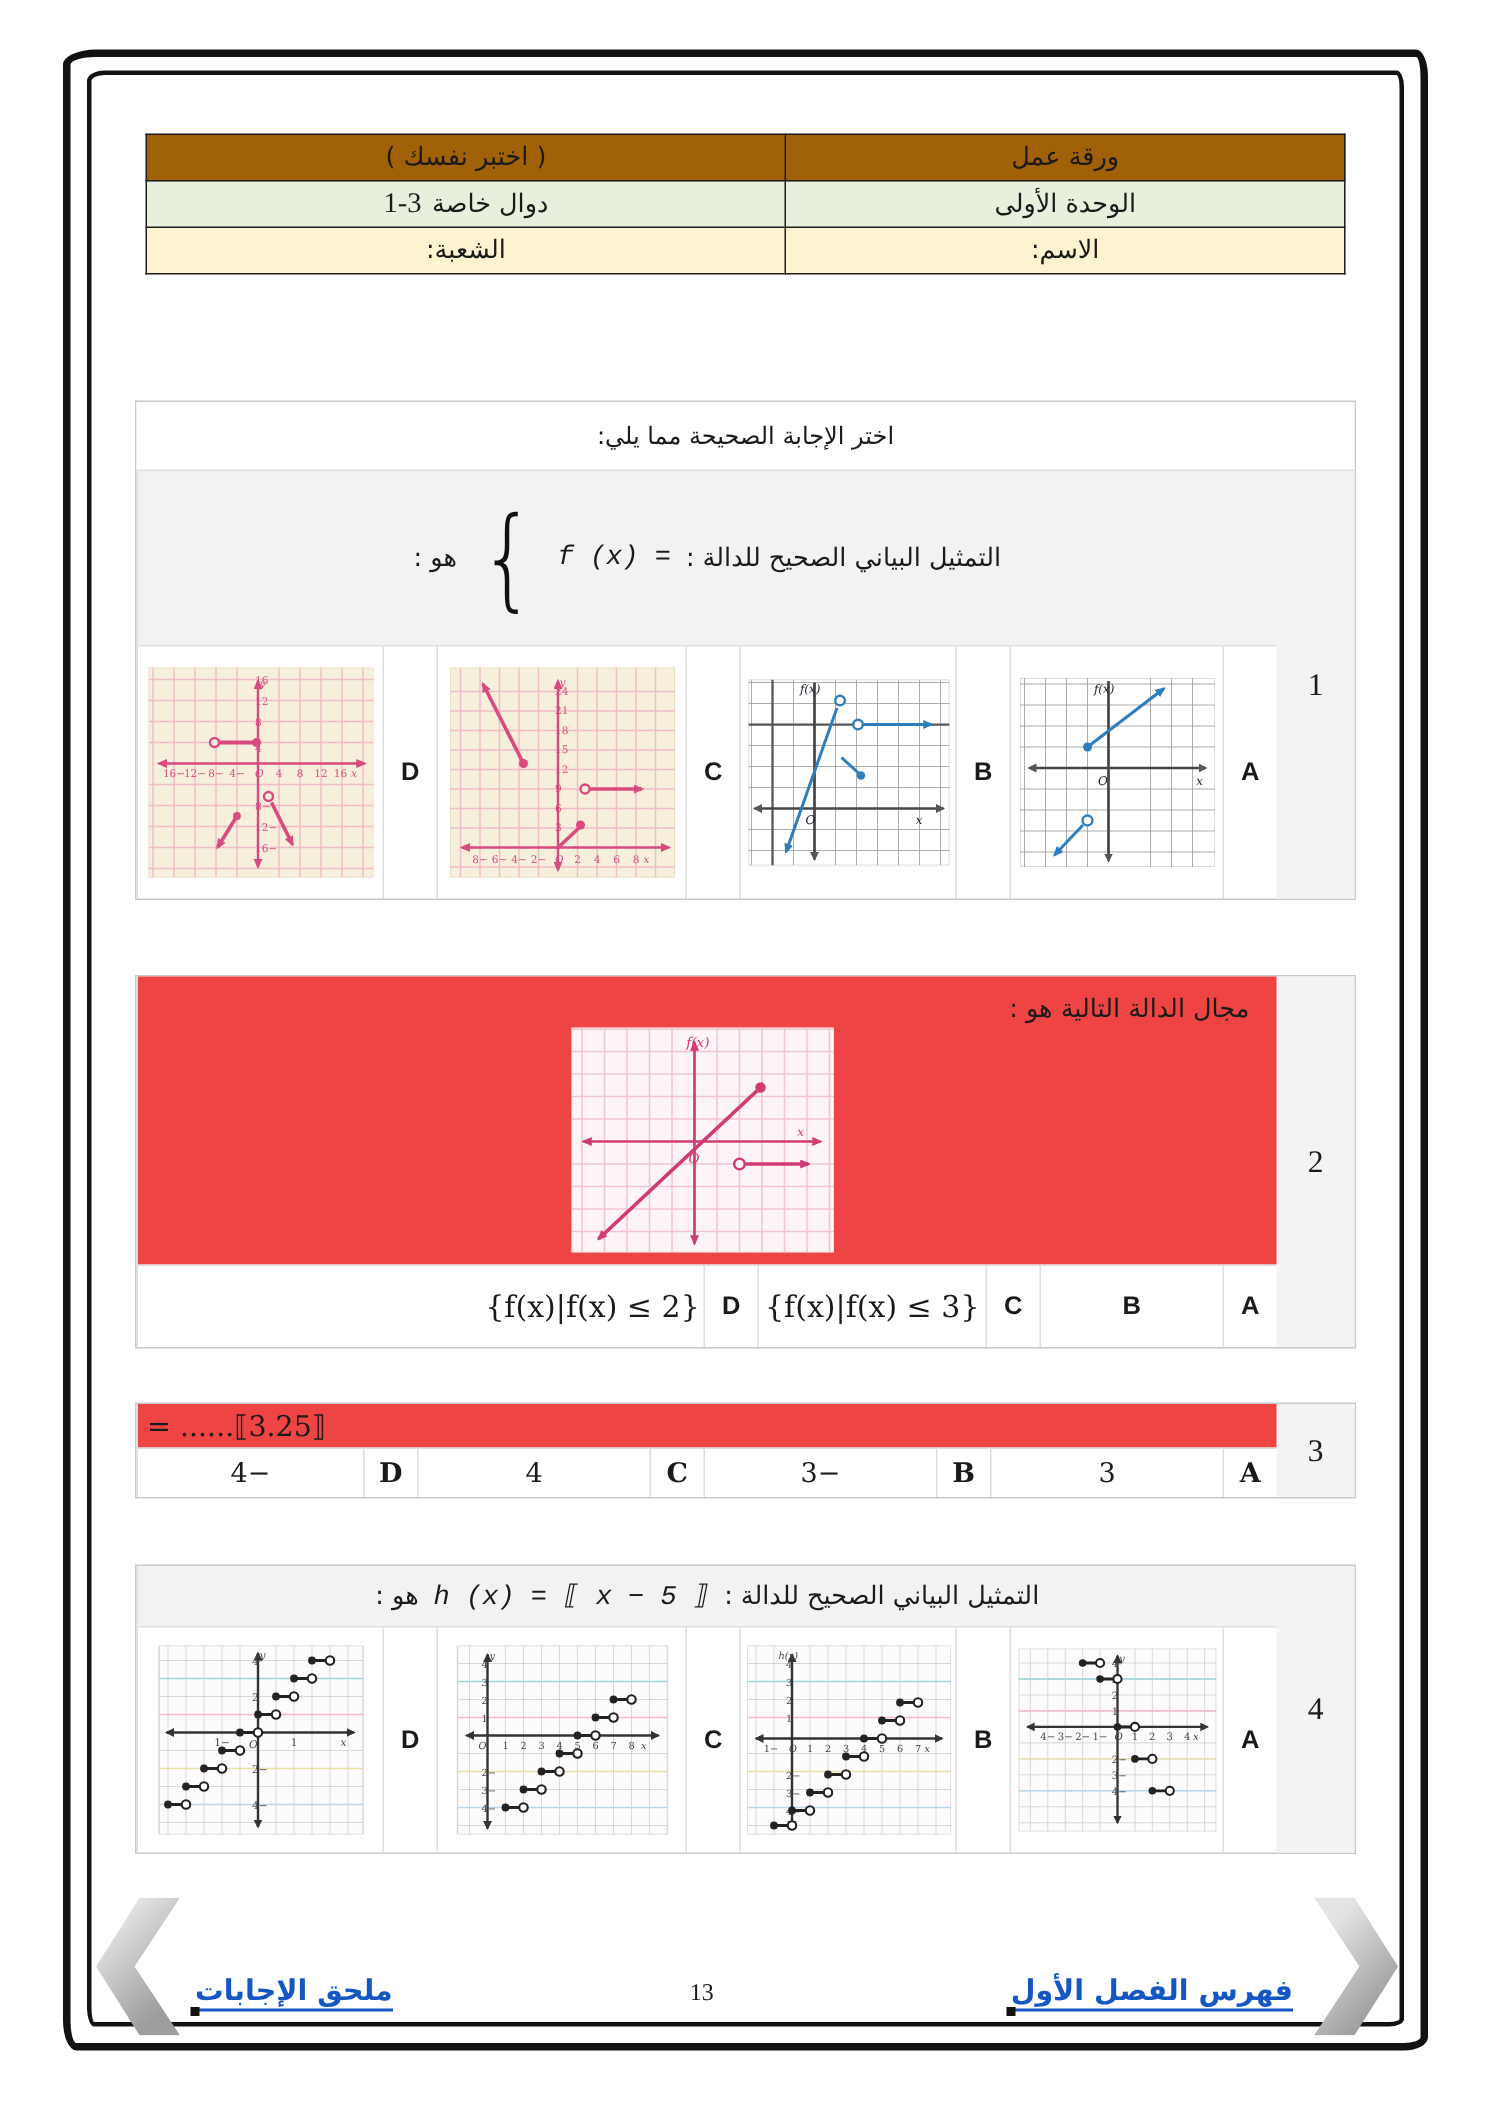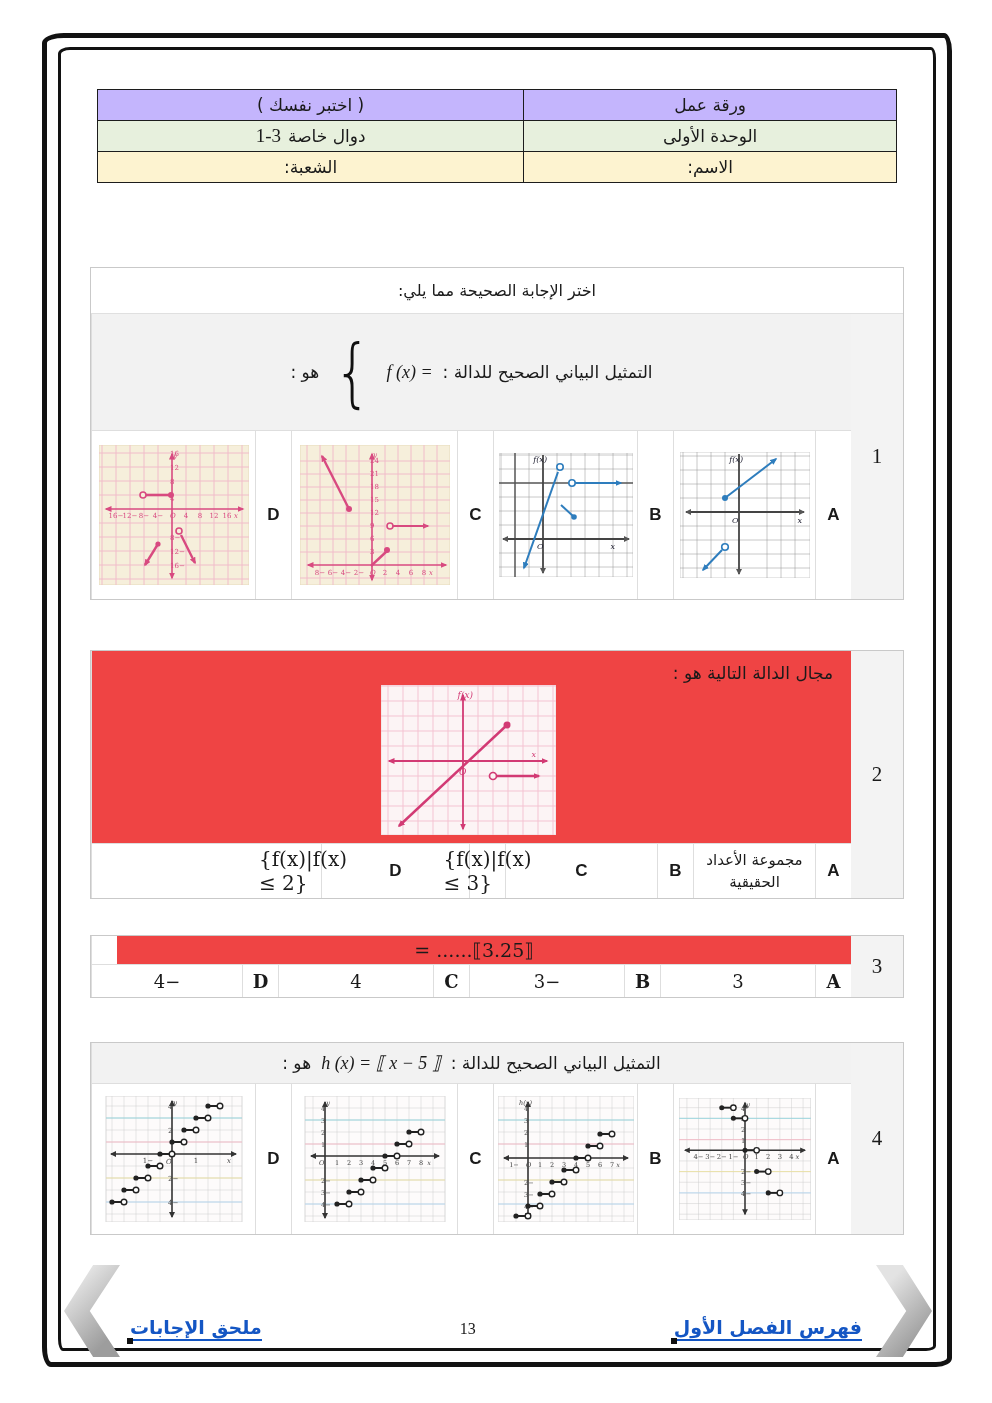--- a/index.html
+++ b/index.html
@@ -12,21 +12,21 @@
     border:5px solid #121212;border-radius:22px 8px 16px 9px / 10px 18px 9px 20px;}
   .frame-inner{position:absolute;left:58px;top:47px;right:56px;bottom:52px;
     border:3px solid #121212;border-radius:12px 5px 10px 5px / 7px 11px 5px 12px;}
 
   .content{position:absolute;left:90px;right:88px;top:85px;direction:rtl;}
 
   
   table.hdr{width:800px;margin:4px auto 0;border-collapse:collapse;direction:rtl;}
   table.hdr td{border:1.6px solid #1c1c1c;height:30px;text-align:center;
     font-size:17px;padding:0 6px;}
-  .row-gray td{background:#c4b5fd;}
+  .row-gray td{background:#a16207;}
   .row-green td{background:#e7f0dd;}
   .row-yellow td{background:#fdf3d0;}
   td.al-right{text-align:right;}
   .lesson-cell{display:flex;direction:ltr;justify-content:center;gap:7px;align-items:baseline;}
   .lesson-num{font-family:"Liberation Serif",serif;font-size:19px;}
 
   
   .qblock{border:1px solid #c9c9c9;background:#fff;direction:rtl;}
   .block-title{border-bottom:1px solid #e0e0e0;text-align:center;font-size:16px;
     padding:13px 8px;background:#fff;}
@@ -43,38 +43,38 @@
   .cols-graphs{grid-template-columns:36px 142px 36px 144px 36px 166px 36px 1fr;}
   .cols-q2{grid-template-columns:36px 122px 36px 152px 36px 148px 36px 1fr;}
   .cols-q3{grid-template-columns:36px 155px 36px 155px 36px 155px 36px 1fr;}
   .letter{font-family:"Liberation Sans",sans-serif;font-weight:bold;font-size:17px;}
   .gcell{padding:14px 3px;}
   .gcell-sm{padding:12px 2px;}
 
   
   .q1-stmt{display:flex;align-items:center;justify-content:center;gap:10px;
     padding:10px 6px;min-height:96px;font-size:17px;}
-  .mathtxt{font-family:Liberation Serif, serif;font-style:italic;font-size:18px;direction:ltr;unicode-bidi:isolate;}
+  .mathtxt{font-family:Liberation Mono, monospace;font-style:italic;font-size:18px;direction:ltr;unicode-bidi:isolate;}
   .cases{display:flex;direction:ltr;align-items:center;}
   .brace{font-family:"DejaVu Sans",sans-serif;font-size:74px;font-weight:300;line-height:0.95;
     transform:scaleX(.8);color:#111;}
   .case-lines{display:flex;flex-direction:column;gap:1px;text-align:center;}
   .case-lines span{font-family:"DejaVu Serif",serif;font-style:italic;font-size:17px;direction:ltr;unicode-bidi:isolate;}
 
   
   .q2-stmt{padding:8px 14px 8px 8px;}
   .q2-prompt{text-align:right;font-size:17px;padding:4px 4px 0 0;}
   .q2-graph-wrap{display:flex;justify-content:center;margin-top:2px;}
   .q2opt-math{font-family:"DejaVu Serif",serif;font-size:20px;direction:ltr;unicode-bidi:isolate;}
   .q2opt-ar{font-size:15px;text-align:center;line-height:1.5;padding:3px 10px;}
   .opts-q2>div{min-height:54px;}
 
   
-  .q3-expr{direction:ltr;text-align:center;padding:3px 26px 3px 6px;
-    font-family:"DejaVu Serif",serif;font-size:19px;margin-left:25px;}
+  .q3-expr{direction:ltr;text-align:left;padding:3px 26px 3px 6px;
+    font-family:"DejaVu Serif",serif;font-size:19px;}
   .opts-q3>div{min-height:32px;font-family:"DejaVu Serif",serif;font-size:18px;}
 
   
   .q4-stmt{display:flex;align-items:center;justify-content:center;gap:10px;
     padding:9px 6px;font-size:17px;}
 
   
   .footer{position:absolute;left:130px;right:130px;bottom:62px;display:flex;
     align-items:center;justify-content:space-between;direction:ltr;gap:24px;}
   .flink{color:#1456c4;font-weight:bold;font-size:19px;position:relative;
@@ -320,23 +320,20 @@
               <text x="155" y="72" font-size="8" font-style="italic" fill="#d23a74">x</text>
               <line x1="126" y1="40" x2="18" y2="141" stroke="#d23a74" stroke-width="2.5" marker-end="url(#mQ2)"></line>
               <circle cx="126" cy="40" r="3.5" fill="#d23a74"></circle>
               <circle cx="112" cy="91" r="3.5" fill="#fcf4f5" stroke="#d23a74" stroke-width="1.7"></circle>
               <line x1="116" y1="91" x2="158" y2="91" stroke="#d23a74" stroke-width="2.3" marker-end="url(#mQ2)"></line>
             </svg>
           </div>
         </div>
         <div class="opts cols-q2 opts-q2">
           <div class="letter">A</div>
-          <div>
-              <span class="q2opt-ar">مجموعة الأعداد الحقيقية</span>
-            </div>
           <div class="letter">B</div>
           <div class="letter">C</div>
           <div>
               <span class="q2opt-math">{f(x)|f(x) ≤ 3}</span>
             </div>
           <div class="letter">D</div>
           <div>
               <span class="q2opt-math">{f(x)|f(x) ≤ 2}</span>
             </div>
         </div>

